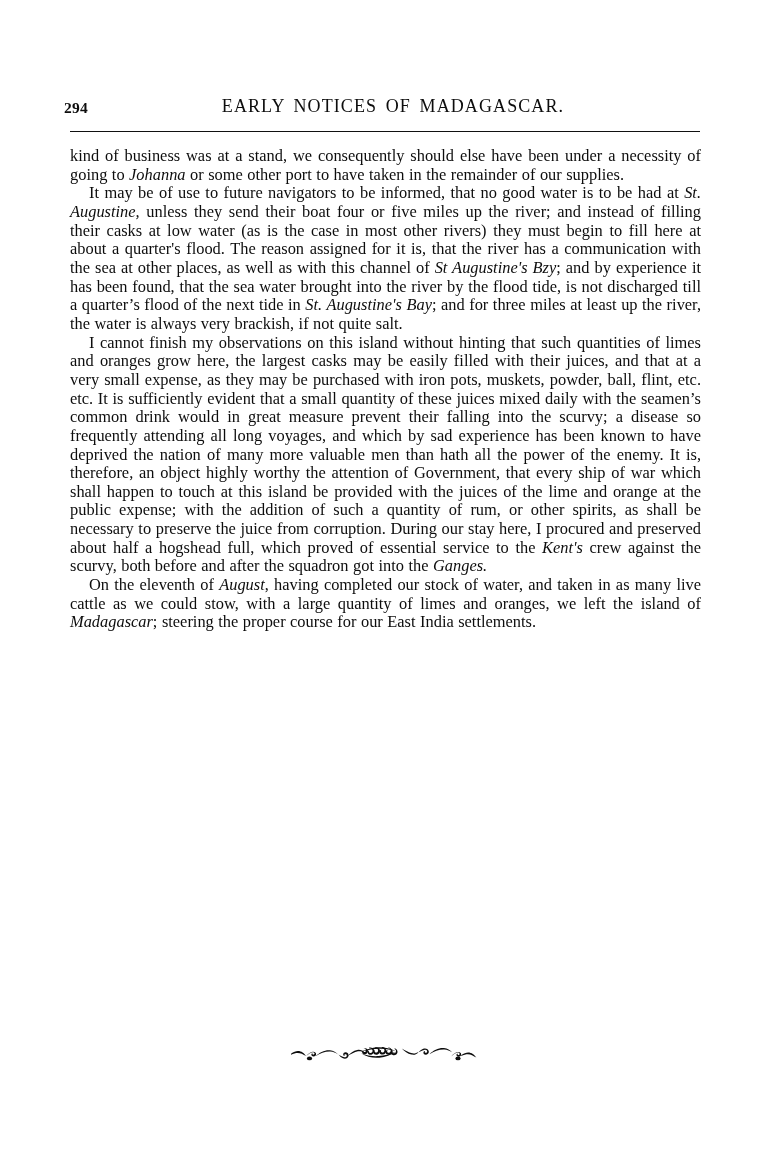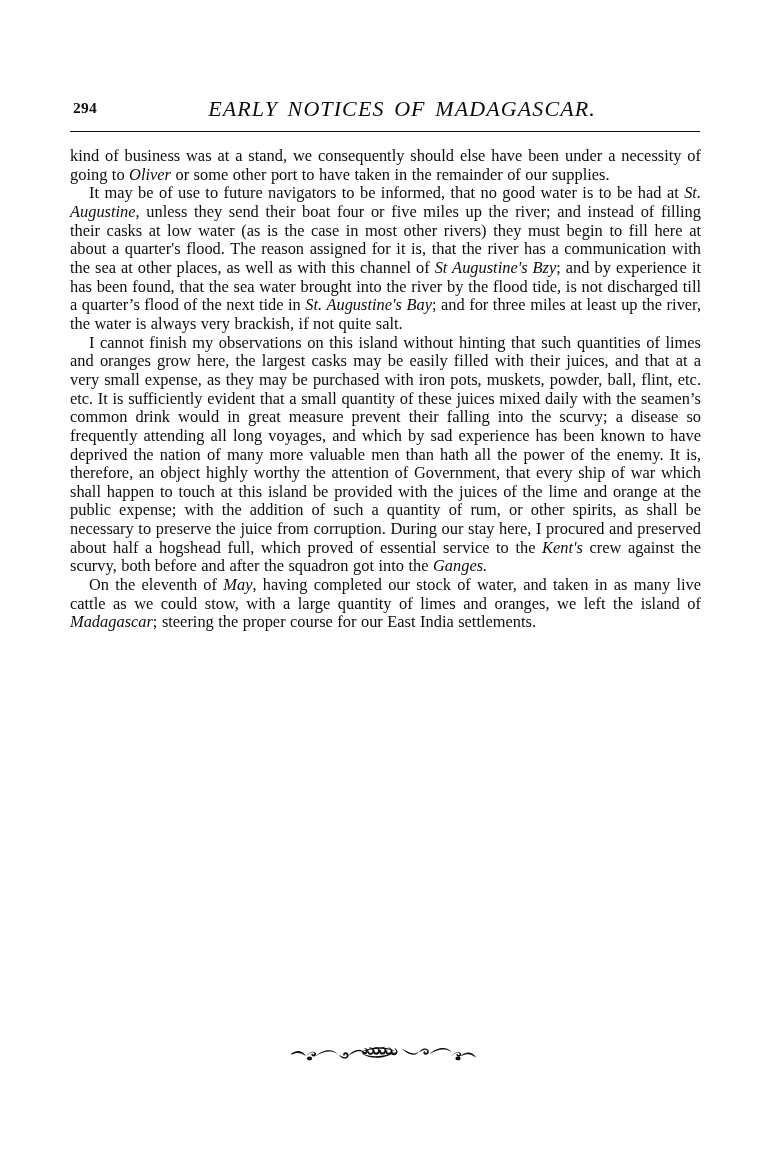--- a/index.html
+++ b/index.html
@@ -21,43 +21,42 @@
     position: absolute;
     left: 0; top: 0;
     width: 767px;
     height: 1170px;
     background: #ffffff;
   }
 
   
   .running-head {
     position: absolute;
-    left: 73px;
+    left: 64px;
     top: 96px;
     width: 630px;
     height: 26px;
   }
   .folio {
     position: absolute;
     left: 0;
     top: 3px;
     font-size: 15.5px;
     font-weight: 600;
     letter-spacing: 0.2px;
     font-family: "Liberation Serif", "DejaVu Serif", serif;
     font-feature-settings: "onum" 1;
   }
   .head-title {
     position: absolute;
     left: 0;
     top: 0;
     width: 630px;
     text-align: center;
-    font-style: italic;
-    font-size: 22px;
+    font-size: 18px;
     letter-spacing: 1.1px;
     word-spacing: 3px;
     font-weight: 500;
     transform: translateX(14px);
   }
   .head-rule {
     position: absolute;
     left: 70px;
     top: 131px;
     width: 630px;
@@ -145,24 +144,24 @@
 
 <div class="page">
 
   <div class="running-head">
     <span class="folio">294</span>
     <span class="head-title">EARLY NOTICES OF MADAGASCAR.</span>
   </div>
   <div class="head-rule"></div>
 
   <div class="column">
-    <p class="para flush">kind of business was at a stand, we consequently should else have been under a necessity of going to <i>Oliver</i> or some other port to have taken in the remainder of our supplies.</p>
+    <p class="para flush">kind of business was at a stand, we consequently should else have been under a necessity of going to <i>Johanna</i> or some other port to have taken in the remainder of our supplies.</p>
     <p class="para">It may be of use to future navigators to be informed, that no good water is to be had at <i>St. Augustine,</i> unless they send their boat four or five miles up the river; and instead of filling their casks at low water (as is the case in most other rivers) they must begin to fill here at about a quarter's flood. The reason assigned for it is, that the river has a communication with the sea at other places, as well as with this channel of <i>St Augustine's Bzy</i>; and by experience it has been found, that the sea water brought into the river by the flood tide, is not discharged till a quarter’s flood of the next tide in <i>St. Augustine's Bay</i>; and for three miles at least up the river, the water is always very brackish, if not quite salt.</p>
     <p class="para">I cannot finish my observations on this island without hinting that such quantities of limes and oranges grow here, the largest casks may be easily filled with their juices, and that at a very small expense, as they may be purchased with iron pots, muskets, powder, ball, flint, etc. etc. It is sufficiently evident that a small quantity of these juices mixed daily with the seamen’s common drink would in great measure prevent their falling into the scurvy; a disease so frequently attending all long voyages, and which by sad experience has been known to have deprived the nation of many more valuable men than hath all the power of the enemy. It is, therefore, an object highly worthy the attention of Government, that every ship of war which shall happen to touch at this island be provided with the juices of the lime and orange at the public expense; with the addition of such a quantity of rum, or other spirits, as shall be necessary to preserve the juice from corruption. During our stay here, I procured and preserved about half a hogshead full, which proved of essential service to the <i>Kent's</i> crew against the scurvy, both before and after the squadron got into the <i>Ganges.</i></p>
-    <p class="para">On the eleventh of <i>May</i>, having completed our stock of water, and taken in as many live cattle as we could stow, with a large quantity of limes and oranges, we left the island of <i>Madagascar</i>; steering the proper course for our East India settlements.</p>
+    <p class="para">On the eleventh of <i>August</i>, having completed our stock of water, and taken in as many live cattle as we could stow, with a large quantity of limes and oranges, we left the island of <i>Madagascar</i>; steering the proper course for our East India settlements.</p>
   </div>
 
 
   <div class="ornament">
     <svg width="190" height="24" viewBox="0 0 190 24" xmlns="http://www.w3.org/2000/svg" aria-hidden="true">
       <g fill="#0d0d0d">
 
         <path d="M2 13.8c4.5-3.4 8.6-3.3 11.6-1.2 1.6 1.1 2.6 2.5 3.6 3.5-1.6-.6-2.9-1.7-4.4-2.3-2.8-1.2-6.4-1.3-10.8.9z"></path>
         <path d="M17.2 16.1c1.8-2.3 4.1-4.2 6.6-4.4 1.9-.2 3.2.8 3.3 2.2.1 1.4-1 2.5-2.5 2.5-1.3 0-2.1-.7-2.2-1.6-.1-.8.4-1.5 1.2-1.6-.3.6-.1 1.2.5 1.4.7.2 1.4-.2 1.4-1 0-.9-.9-1.5-2-1.4-2 .2-4.1 1.9-6.3 3.9z"></path>
 

